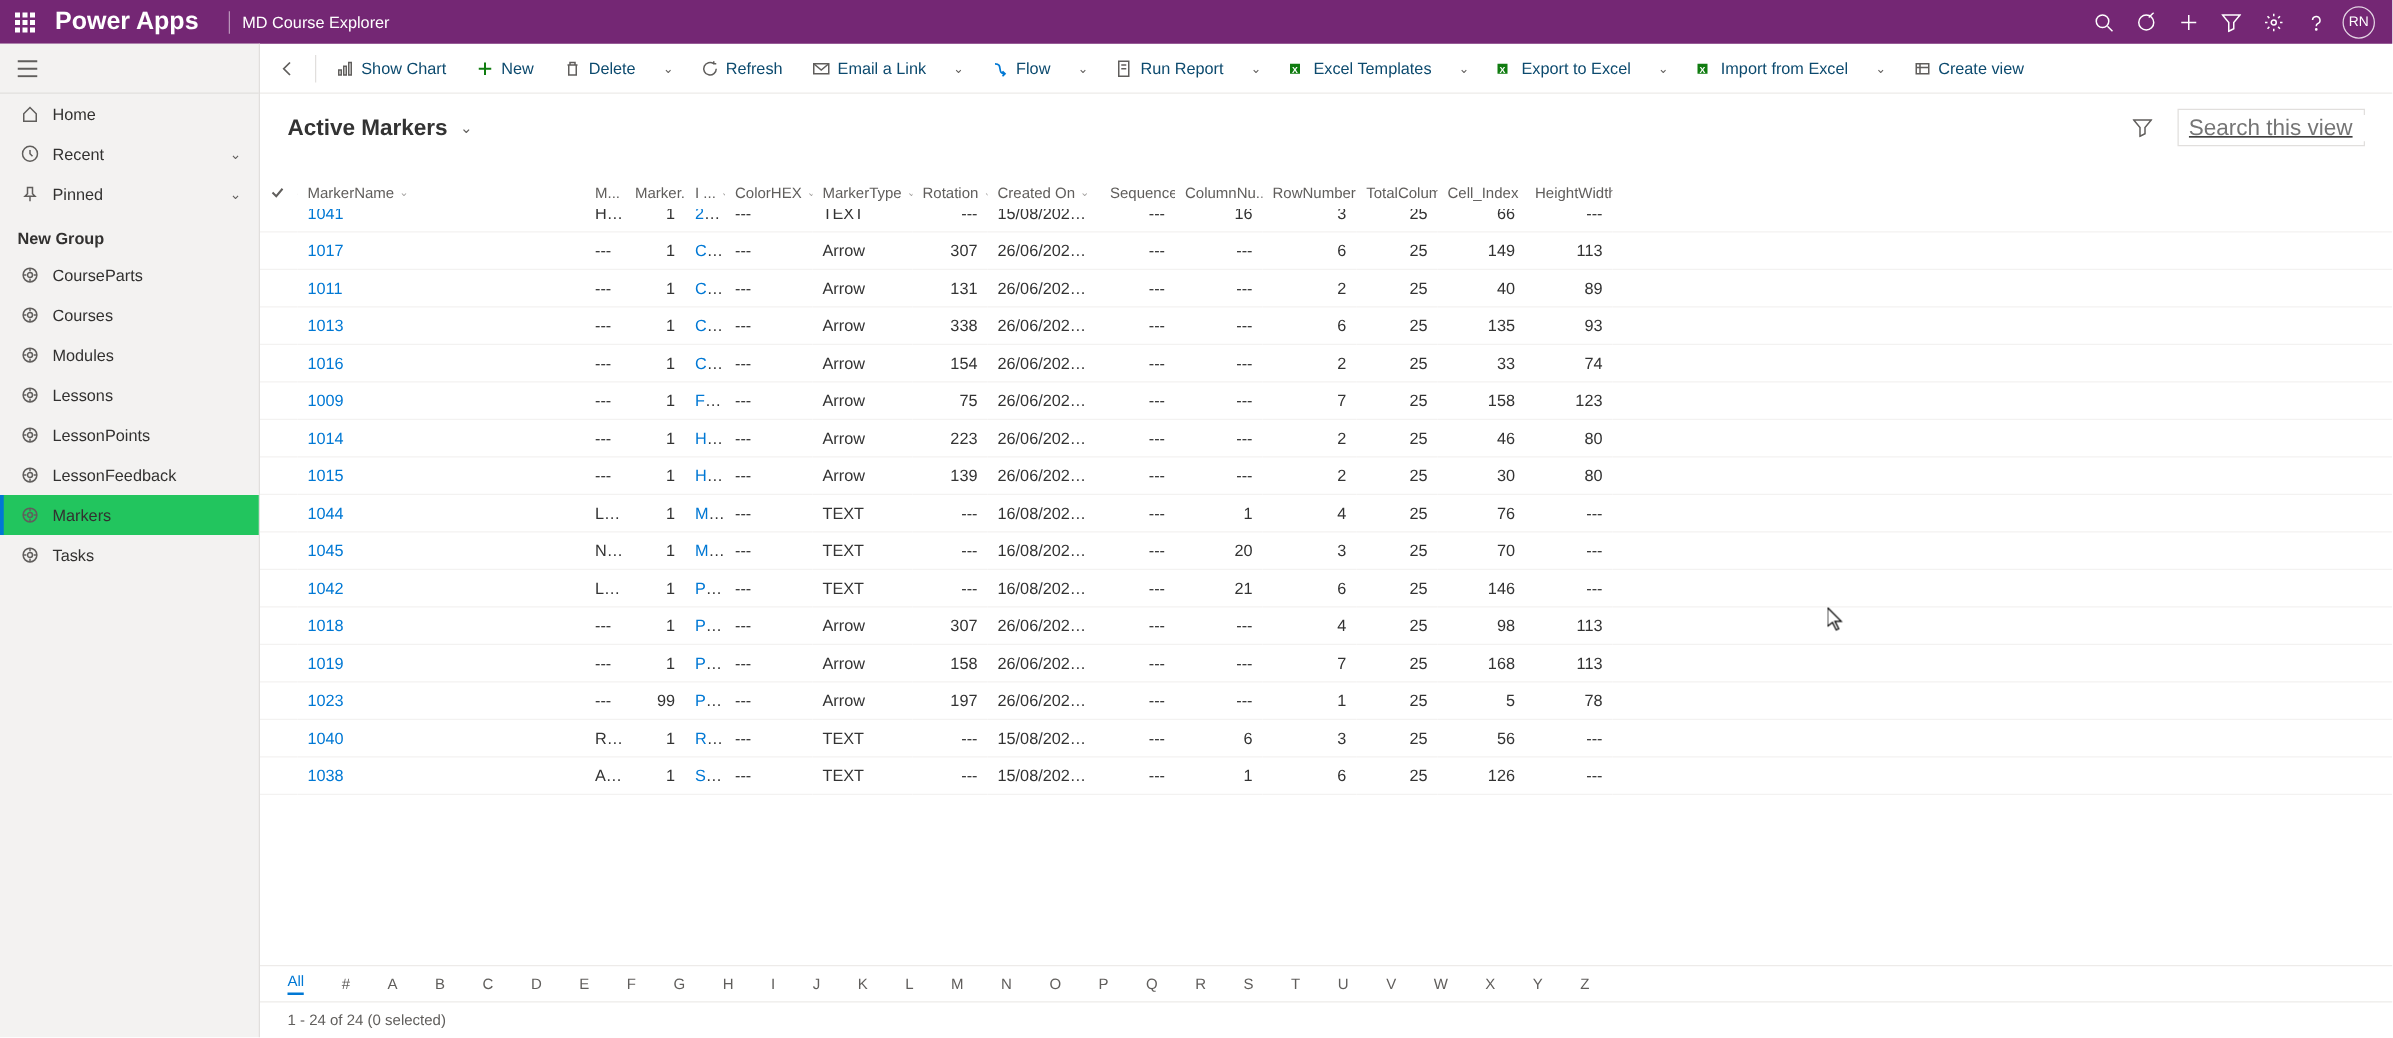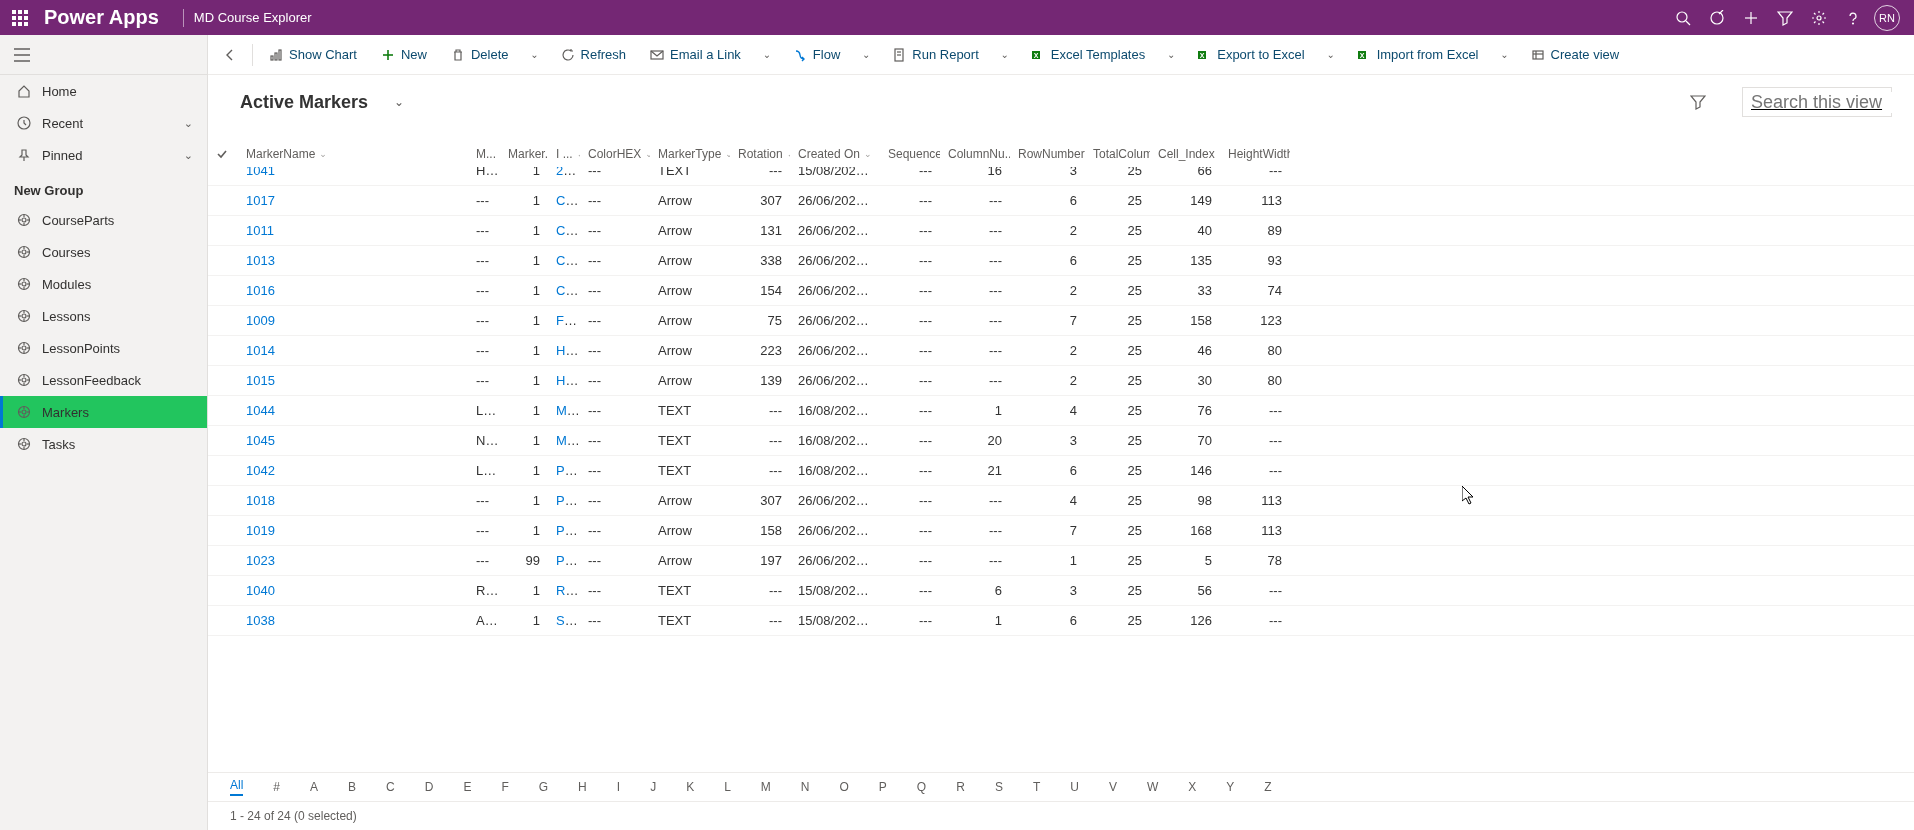--- a/index.html
+++ b/index.html
@@ -34,21 +34,21 @@
 
 
 .cmdbar { height:40px; display:flex; align-items:center; border-bottom:1px solid #edebe9; padding:0 6px; gap:4px;}
 .cmdbar .back { width:32px; height:32px; display:flex; align-items:center; justify-content:center; cursor:pointer; color:#605e5c;}
 .cmdbtn { height:32px; padding:0 10px; display:flex; align-items:center; gap:6px; cursor:pointer; font-size:13px; color:#0c4a6e;}
 .cmdbtn .ci { width:14px; height:14px; display:flex; align-items:center; justify-content:center;}
 .cmdsep { width:24px; display:flex; align-items:center; justify-content:center; color:#605e5c; font-size:10px; cursor:pointer;}
 .cmdbar .sep { width:1px; height:22px; background:#e1dfdd; margin:0 2px;}
 
 
-.viewhead { display:flex; align-items:center; padding:12px 22px; gap:26px;margin-left:10px;}
+.viewhead { display:flex; align-items:center; padding:12px 22px; gap:10px;}
 .viewhead h2 { font-size:18px; font-weight:600;}
 .viewhead .chev { font-size:12px; color:#605e5c; cursor:pointer;}
 .viewhead .sp { flex:1;}
 .viewhead .filter { color:#605e5c; cursor:pointer; margin-right:10px;}
 .viewhead .search { border:1px solid #e1dfdd; height:30px; width:150px; display:flex; align-items:center; padding:0 8px;}
 .viewhead .search input { border:none; outline:none; flex:1; font-size:18px;text-decoration:underline;}
 
 
 .tablewrap { flex:1; overflow-y:auto; position:relative;}
 table { width:100%; border-collapse:collapse; table-layout:fixed;}

